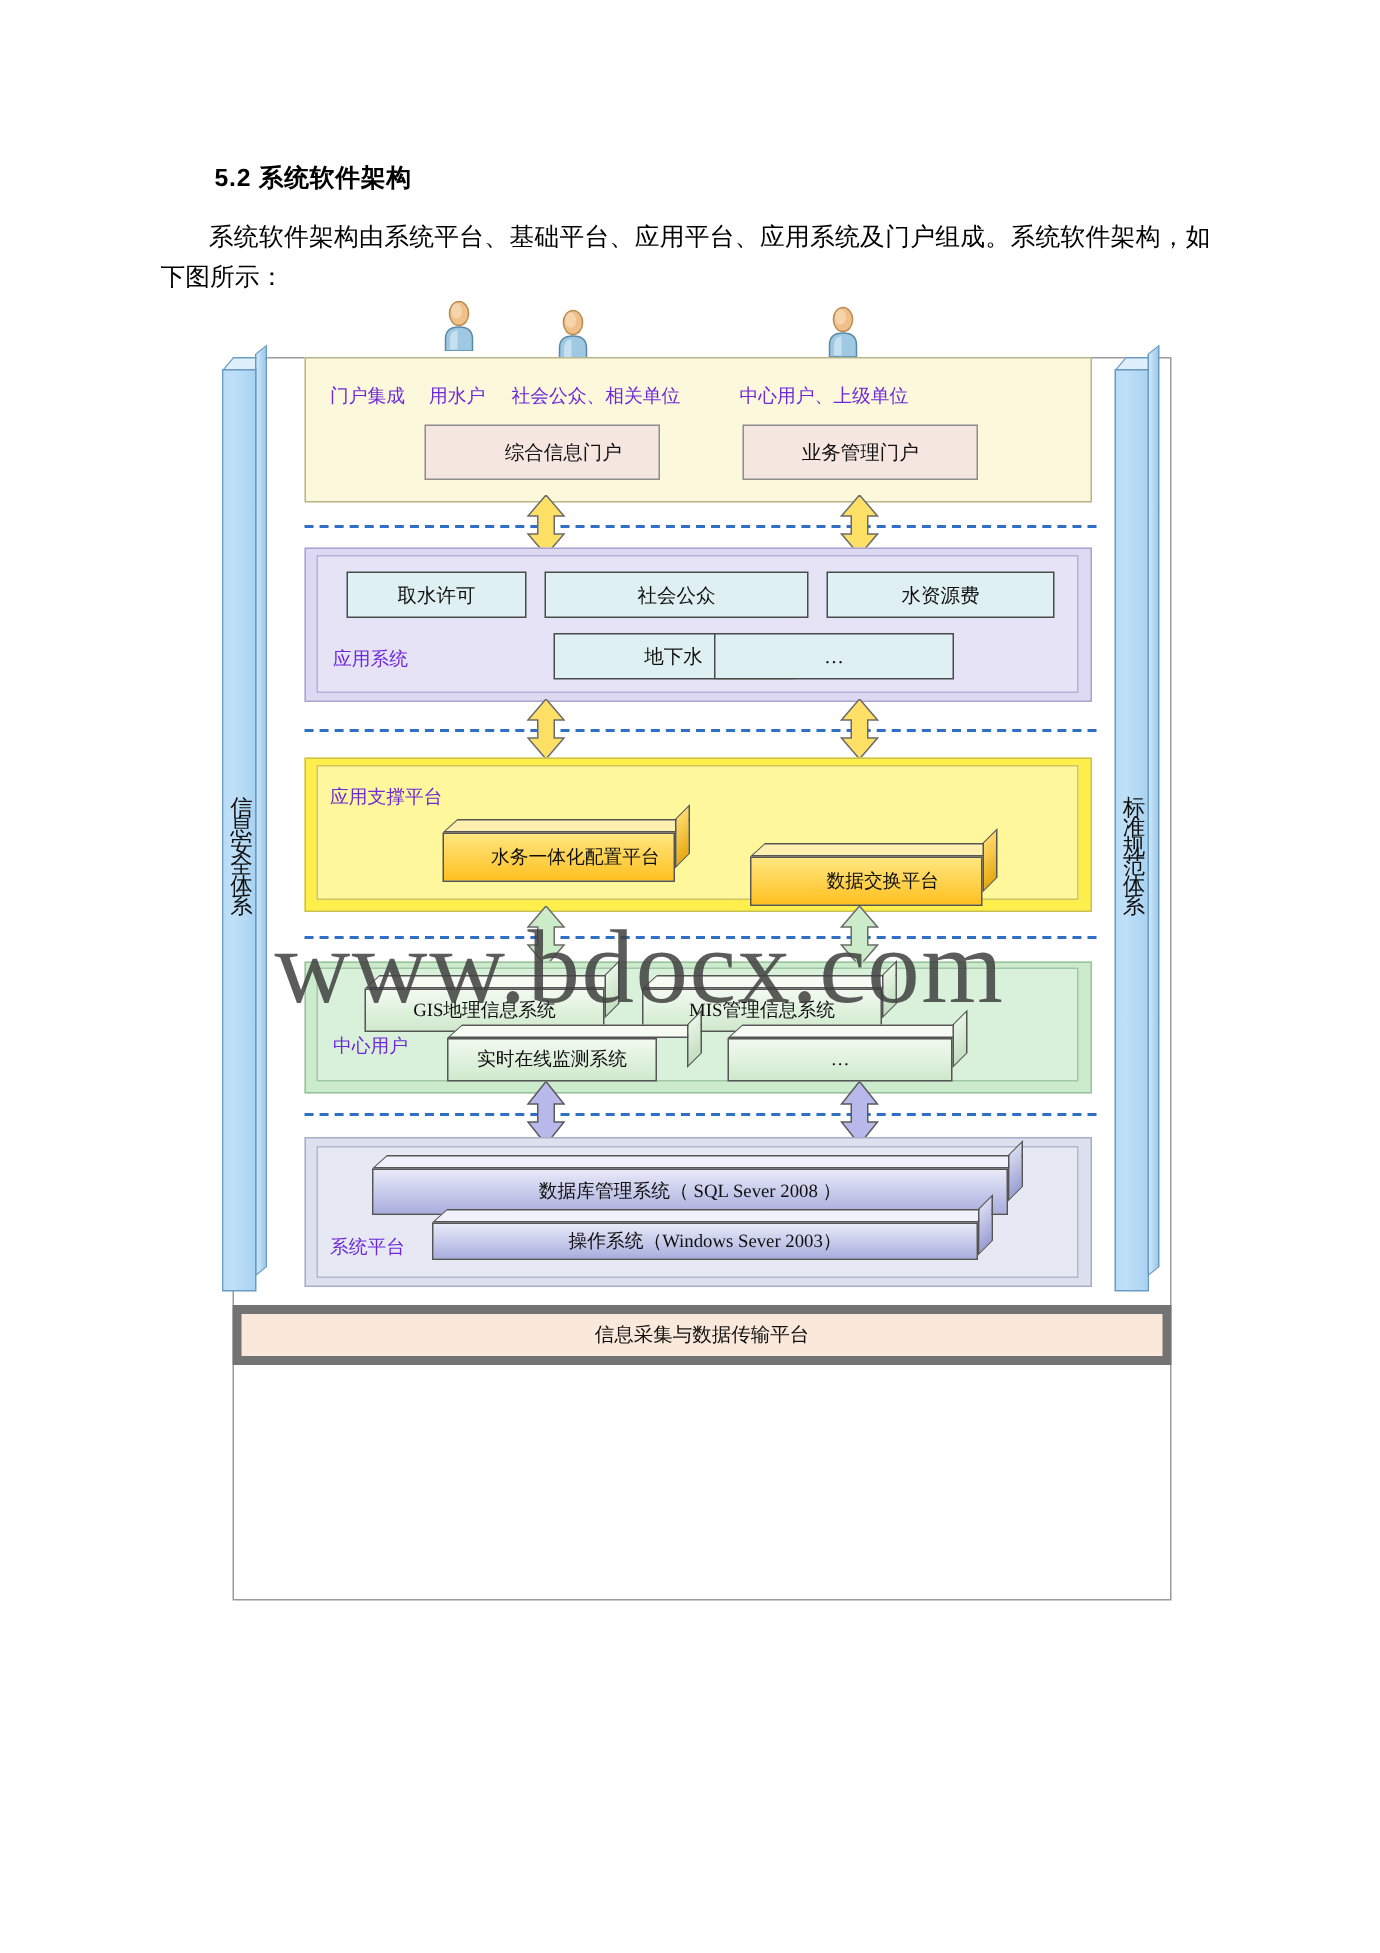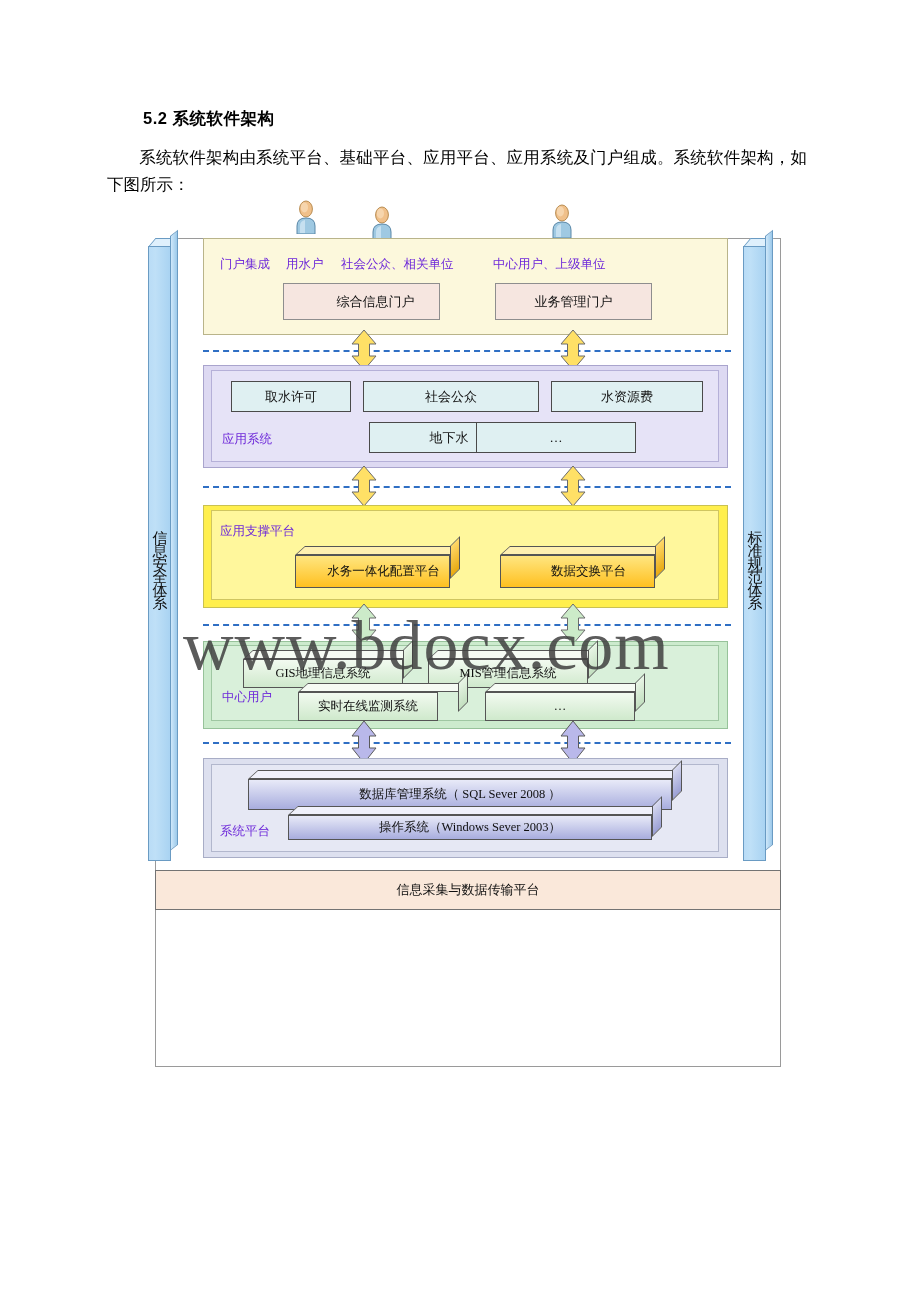--- a/index.html
+++ b/index.html
@@ -167,21 +167,21 @@
 
   
   .arrow{position:absolute;}
 
   
   .person{position:absolute;width:24px;height:34px;}
 
   
   .bottom-bar{
     position:absolute;left:7px;top:672px;width:626px;height:40px;
-    background:#fae8da;border:1px solid #737373;box-sizing:border-box;
+    background:#fae8da;border:6px solid #737373;box-sizing:border-box;
     display:flex;align-items:center;justify-content:center;
     font-size:13px;color:#101010;
   }
 
   
   .watermark{
     position:absolute;left:183px;top:606px;
     font-size:70px;color:#404040;letter-spacing:1px;
     font-family:Liberation Serif, serif;
     white-space:nowrap;pointer-events:none;z-index:40;
@@ -287,21 +287,21 @@
 
     <div class="band band-support"></div>
     <div class="inset inset-support"></div>
     <div class="band-label" id="label-support">应用支撑平台</div>
 
     <div class="box3d y3" style="left:147px;top:348px;width:165px;height:42px;">
       <div class="b-top" style="width:155px;"></div>
       <div class="b-side" style="left:155px;height:33px;"></div>
       <div class="b-face" style="width:155px;height:33px;">水务一体化配置平台</div>
     </div>
-    <div class="box3d y3" style="left:352px;top:348px;width:165px;height:28px;">
+    <div class="box3d y3" style="left:352px;top:364px;width:165px;height:28px;">
       <div class="b-top" style="width:155px;"></div>
       <div class="b-side" style="left:155px;height:33px;"></div>
       <div class="b-face" style="width:155px;height:33px;">数据交换平台</div>
     </div>
 
     <div class="dashline d3"></div>
     <div class="arrow" style="left:203px;top:406px;">
       <svg width="26" height="40" viewBox="0 0 26 40">
         <path d="M13 0 L25 14 L18.5 14 L18.5 26 L25 26 L13 40 L1 26 L7.5 26 L7.5 14 L1 14 Z" fill="#ccebc9" stroke="#6b6b6b" stroke-width="1"></path>
       </svg>

